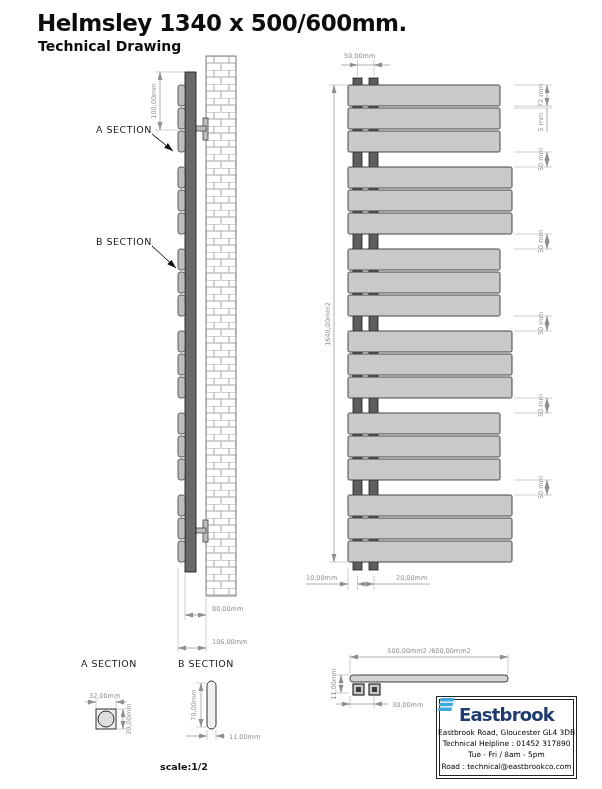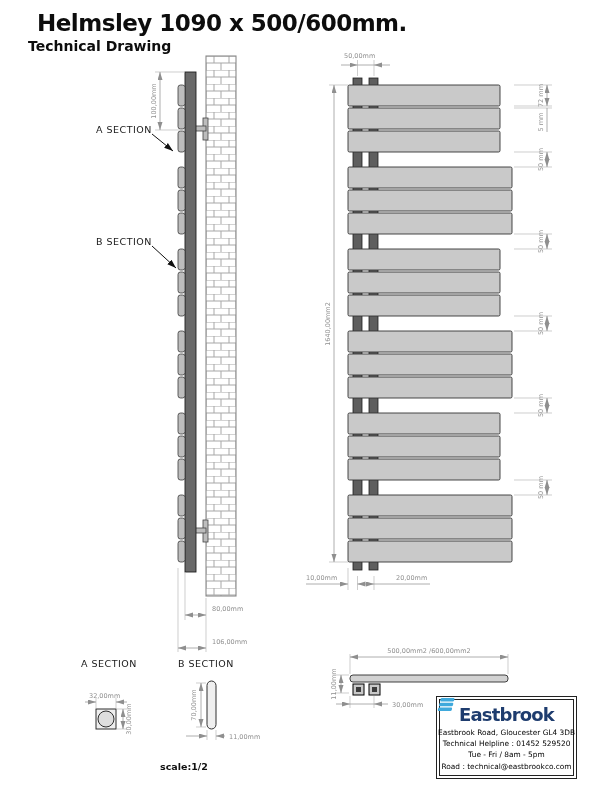--- a/index.html
+++ b/index.html
@@ -1,20 +1,20 @@
 <!DOCTYPE html>
 <html style="--brand-navy: #1e3c6e;"><head>
 <meta charset="utf-8">
 <style>
   html,body{margin:0;padding:0;background:#fff;}
   #page{position:relative;width:602px;height:789px;background:#fff;overflow:hidden;
         font-family:"DejaVu Sans","Liberation Sans",sans-serif;}
   #page-title{position:absolute;left:37px;top:10px;font-size:23px;font-weight:bold;
               color:#0d0d0d;letter-spacing:-0.5px;}
-  #page-subtitle{position:absolute;left:28px;top:38px;font-size:14px;font-weight:bold;color:#0d0d0d;}
+  #page-subtitle{position:absolute;left:38px;top:38px;font-size:14px;font-weight:bold;color:#0d0d0d;}
   svg{position:absolute;left:0;top:0;}
   svg text{font-family:"DejaVu Sans","Liberation Sans",sans-serif;}
   .dimtxt{fill:#8f8f8f;font-size:6.5px;}
   .sectxt{fill:#1a1a1a;font-size:9.5px;letter-spacing:0.5px;}
   .scaletxt{fill:#111;font-size:9.5px;font-weight:bold;}
   .dimline{stroke:#9a9a9a;stroke-width:0.8;fill:none;}
   .extline{stroke:#b9b9b9;stroke-width:0.7;fill:none;}
   .leader{stroke:#111;stroke-width:1;fill:none;}
   
   #infobox{position:absolute;left:436px;top:696px;width:141px;height:83px;
@@ -24,21 +24,21 @@
                  padding:2px 1px;}
   #brand-row{display:flex;align-items:center;gap:3px;}
   #brand-name{font-size:18px;font-weight:bold;color:var(--brand-navy,#1e3c6e);letter-spacing:-0.8px;}
   .infoline{font-size:7.4px;color:#000;white-space:nowrap;}
 </style>
 </head>
 <body>
 
 <div id="page">
 
-  <div id="page-title">Helmsley 1090 x 500/600mm.</div>
+  <div id="page-title">Helmsley 1340 x 500/600mm.</div>
   <div id="page-subtitle">Technical Drawing</div>
 
   <svg width="602" height="789" viewBox="0 0 602 789">
     <defs>
       <pattern id="brick" width="15" height="14" patternUnits="userSpaceOnUse">
         <rect width="15" height="14" fill="#ffffff"></rect>
         <path d="M0,0 H15 M0,7 H15 M4,0 V7 M11,7 V14" stroke="#a8a8a8" stroke-width="1" fill="none"></path>
       </pattern>
       <marker id="arr" markerWidth="9" markerHeight="7" refX="8" refY="2.5" orient="auto-start-reverse" markerUnits="userSpaceOnUse">
         <path d="M0,0 L8,2.5 L0,5 z" fill="#8f8f8f"></path>
@@ -243,18 +243,18 @@
         <span id="brand-name">Eastbrook</span>
         <svg width="19" height="15" viewBox="0 0 19 15">
           <g transform="skewX(-14) translate(3,0)" class="brandwaves">
             <rect x="1" y="1" width="14" height="3.4" rx="1.2" fill="#3fa9dc"></rect>
             <rect x="1" y="5.8" width="14" height="3.4" rx="1.2" fill="#3fa9dc"></rect>
             <rect x="1" y="10.6" width="14" height="3.4" rx="1.2" fill="#3fa9dc"></rect>
           </g>
         </svg>
       </div>
       <div class="infoline">Eastbrook Road, Gloucester GL4 3DB</div>
-      <div class="infoline">Technical Helpline : 01452 529520</div>
+      <div class="infoline">Technical Helpline : 01452 317890</div>
       <div class="infoline">Tue - Fri / 8am - 5pm</div>
       <div class="infoline">Road : technical@eastbrookco.com</div>
     </div>
   </div>
 </div>
 
 </body></html>

